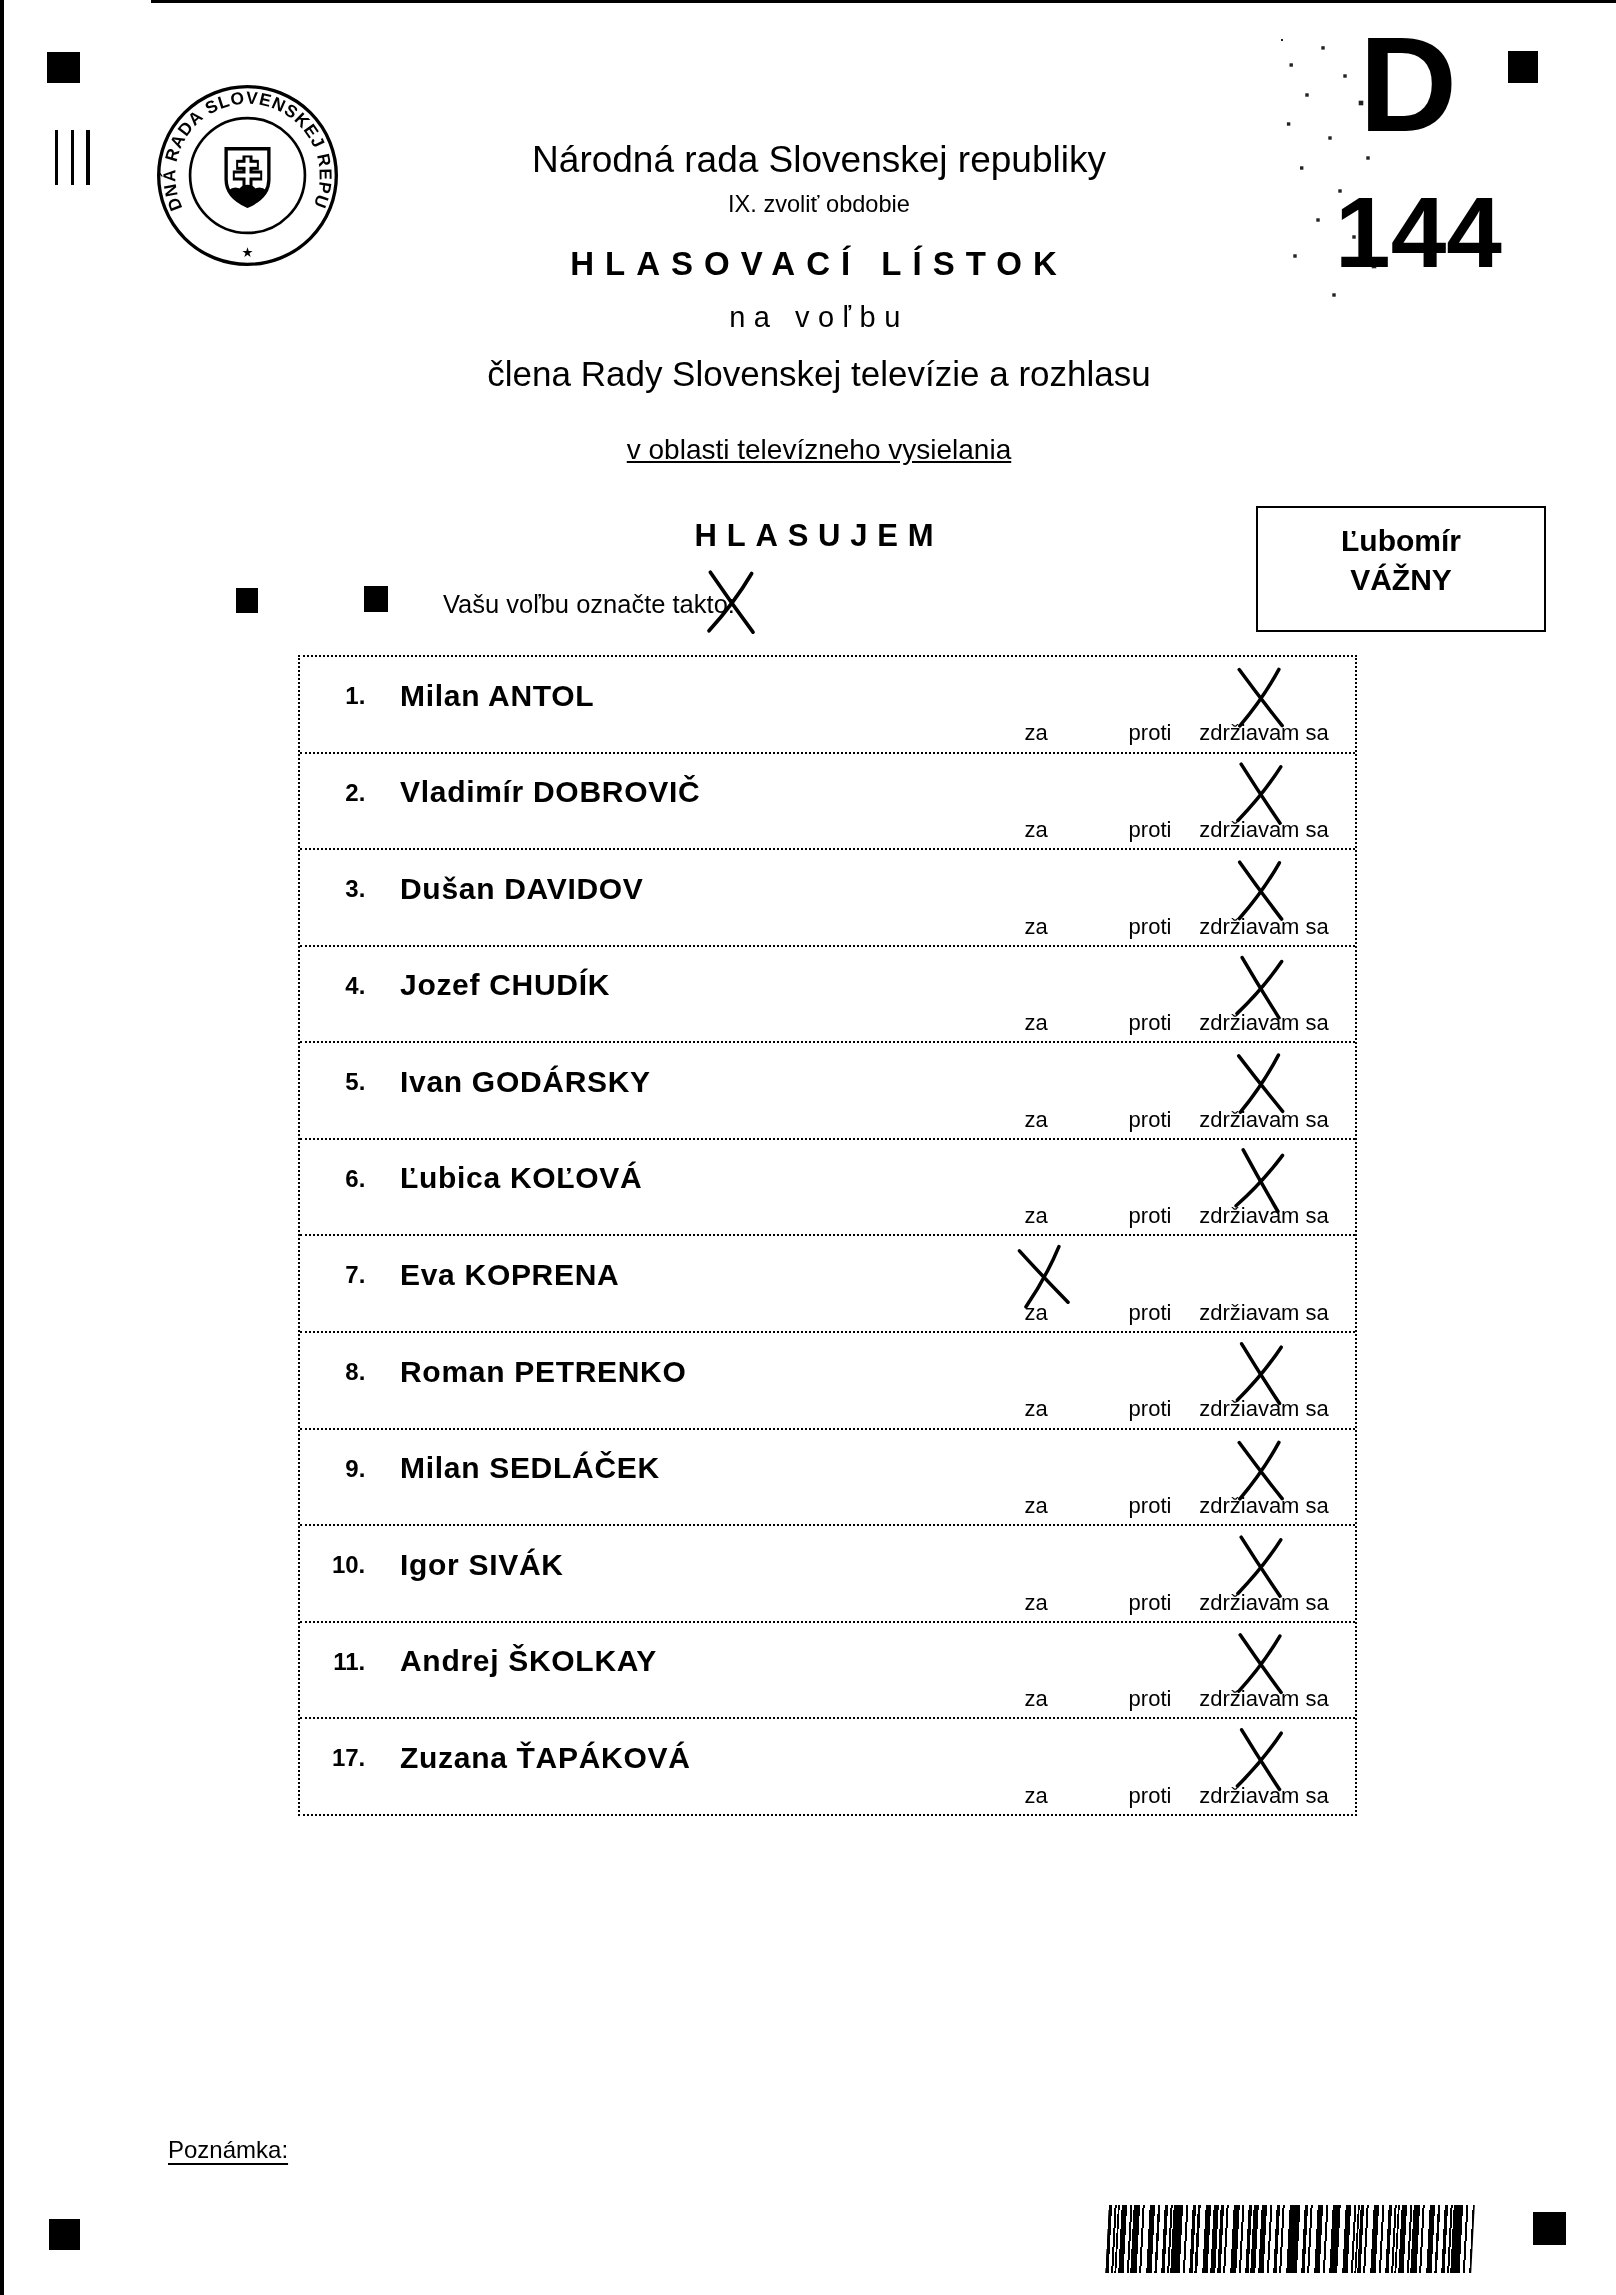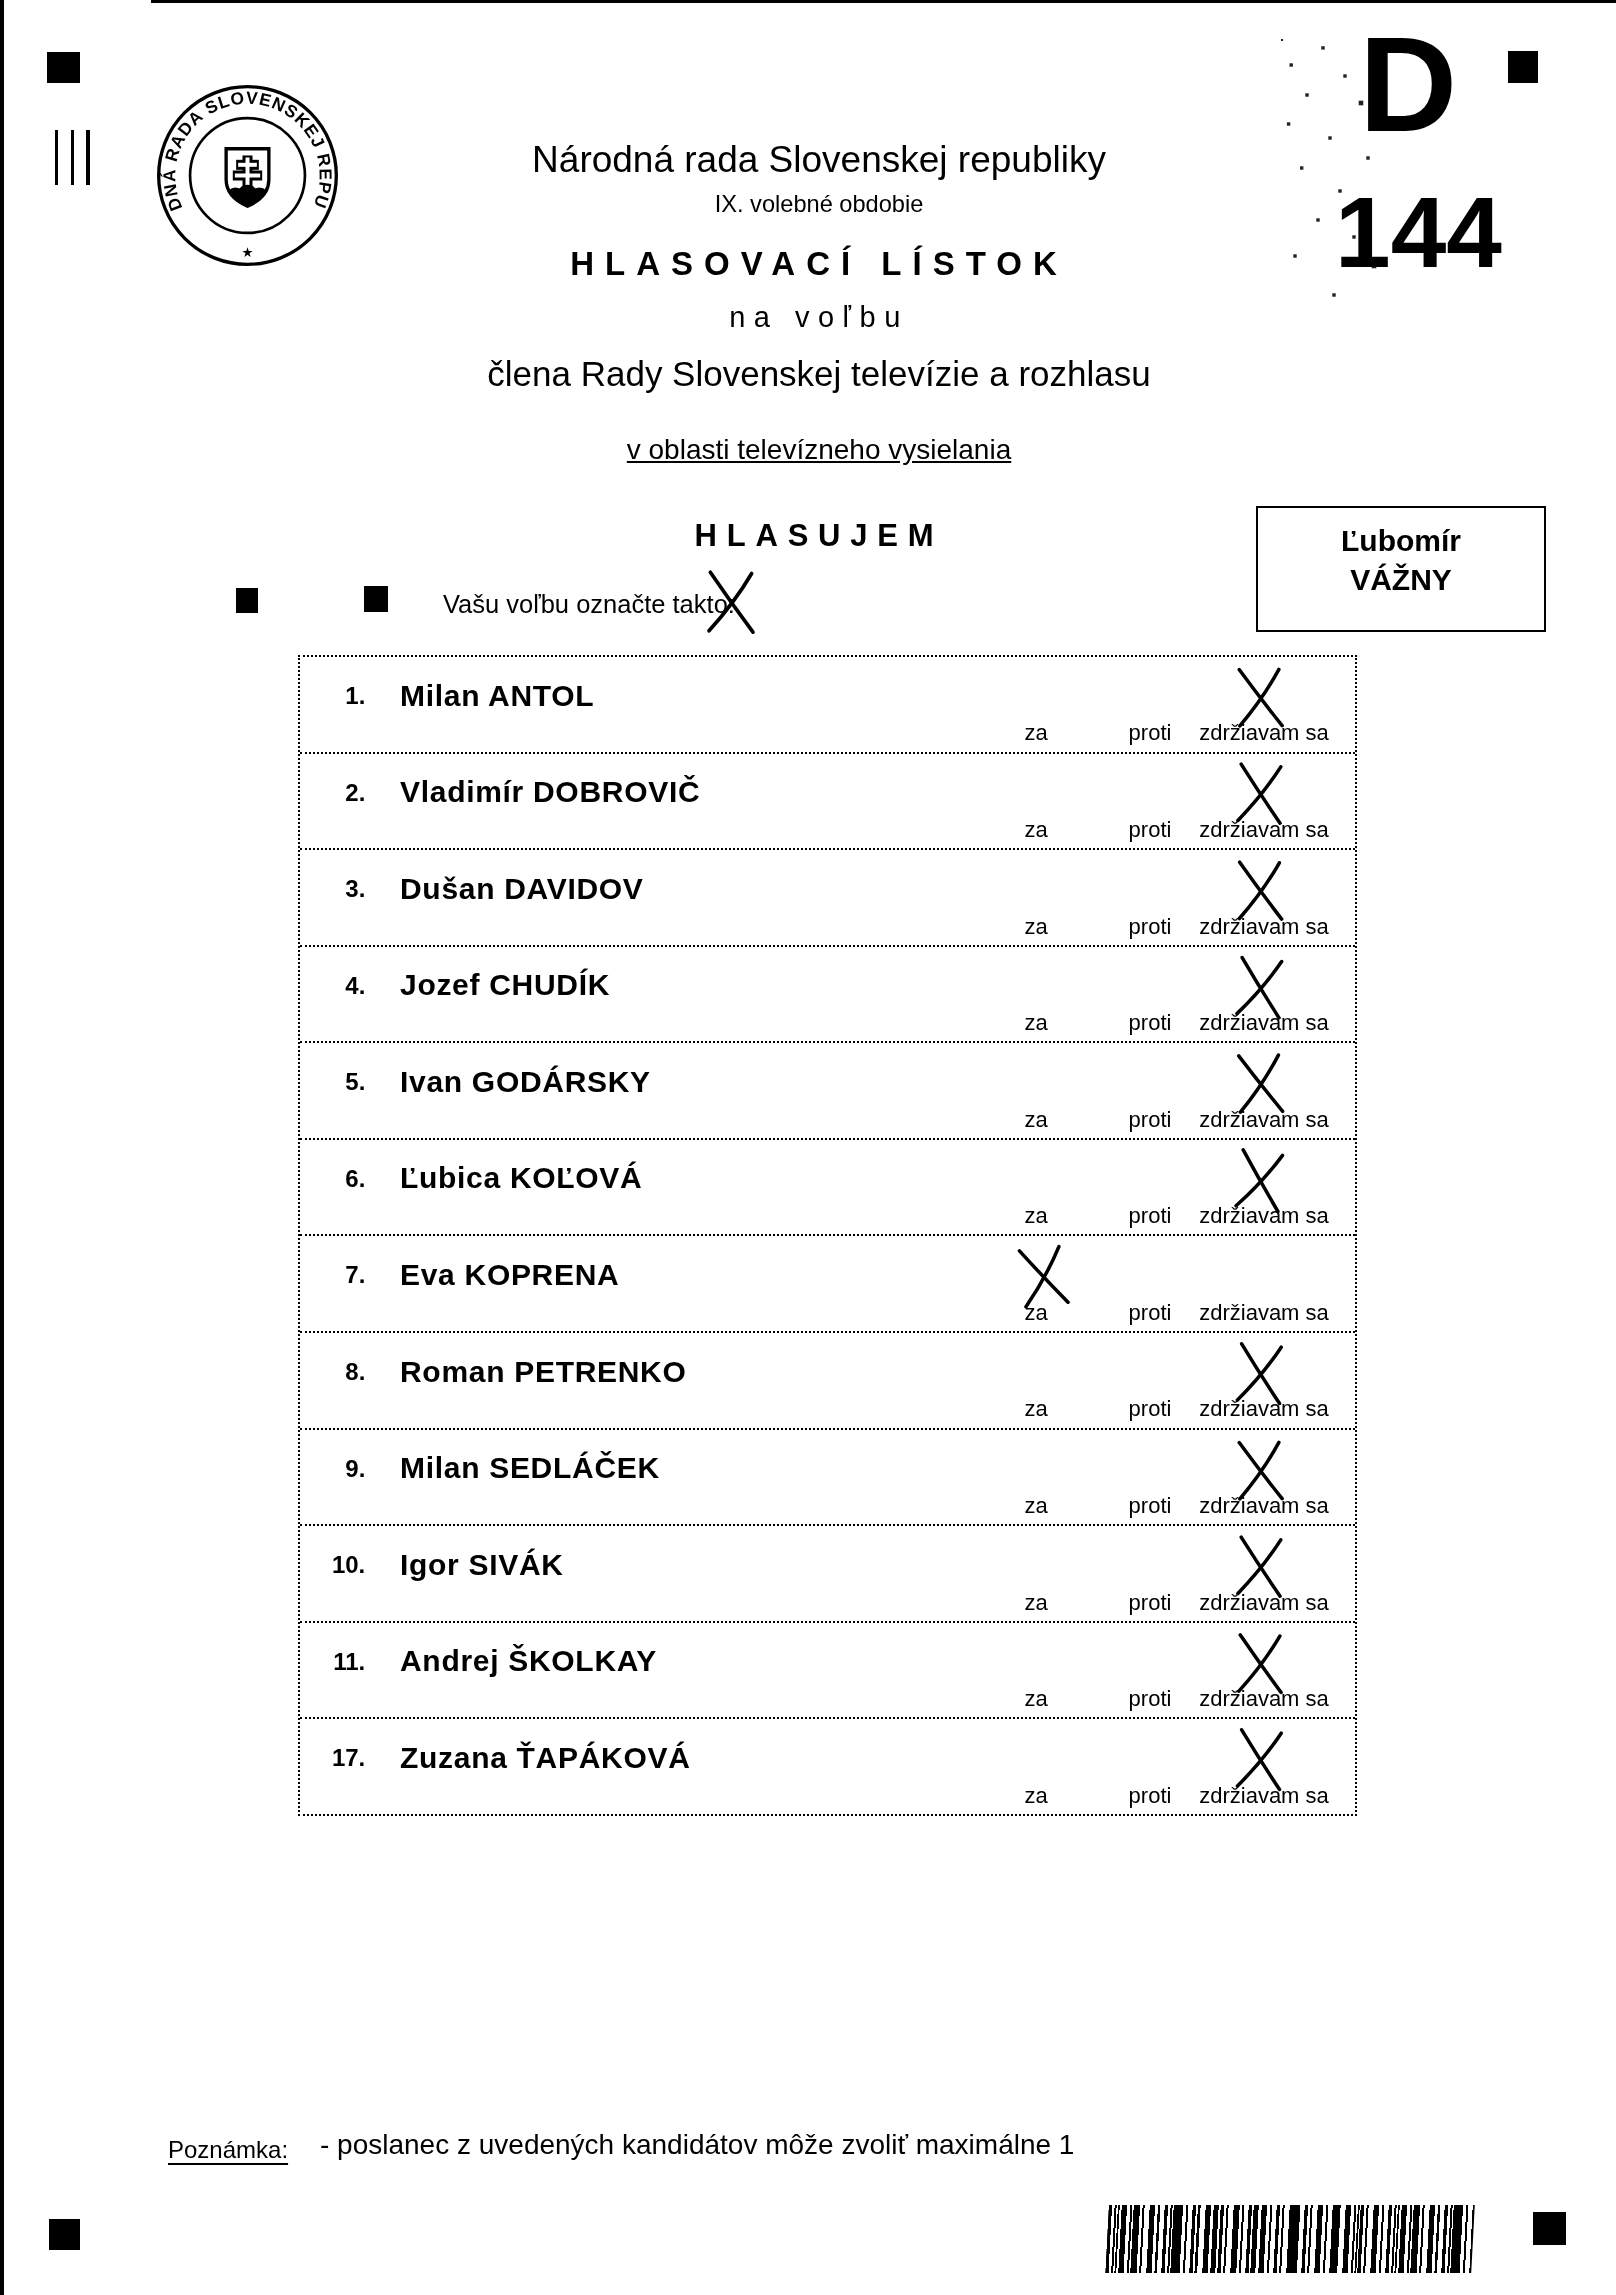--- a/index.html
+++ b/index.html
@@ -105,21 +105,21 @@
     <g clip-path="url(#shieldClip)" fill="#000">
       <circle cx="122" cy="172" r="14"></circle>
       <circle cx="158" cy="172" r="14"></circle>
       <circle cx="140" cy="170" r="16"></circle>
       <rect x="108" y="174" width="64" height="12"></rect>
     </g>
   </g>
 </svg>
 
 <div class="abs hline org">Národná rada Slovenskej republiky</div>
-<div class="abs hline term">IX. volebné obdobie</div>
+<div class="abs hline term">IX. zvoliť obdobie</div>
 <div class="abs hline title">HLASOVACÍ LÍSTOK</div>
 <div class="abs hline subtitle">na voľbu</div>
 <div class="abs hline subject1">člena Rady Slovenskej televízie a rozhlasu</div>
 <div class="abs hline subject2">v oblasti televízneho vysielania</div>
 <div class="abs hline votehead">HLASUJEM</div>
 
 <div class="abs dletter">D</div>
 <div class="abs dnumber">144</div>
 
 <div class="abs namebox">
@@ -291,17 +291,16 @@
       <svg viewBox="0 0 90 100">
           <path d="M14 6 Q 44 50 78 96"></path>
           <path d="M76 8 Q 50 52 12 94"></path>
         </svg>
     </div>
   </div>
   </div>
 
 <div class="abs notelabel">Poznámka:</div>
 <div class="abs notelines">
-  <div>- poslanec z uvedených kandidátov môže zvoliť maximálne 1</div>
 </div>
 
 <div class="abs barcode"></div>
 
 
 </body></html>

